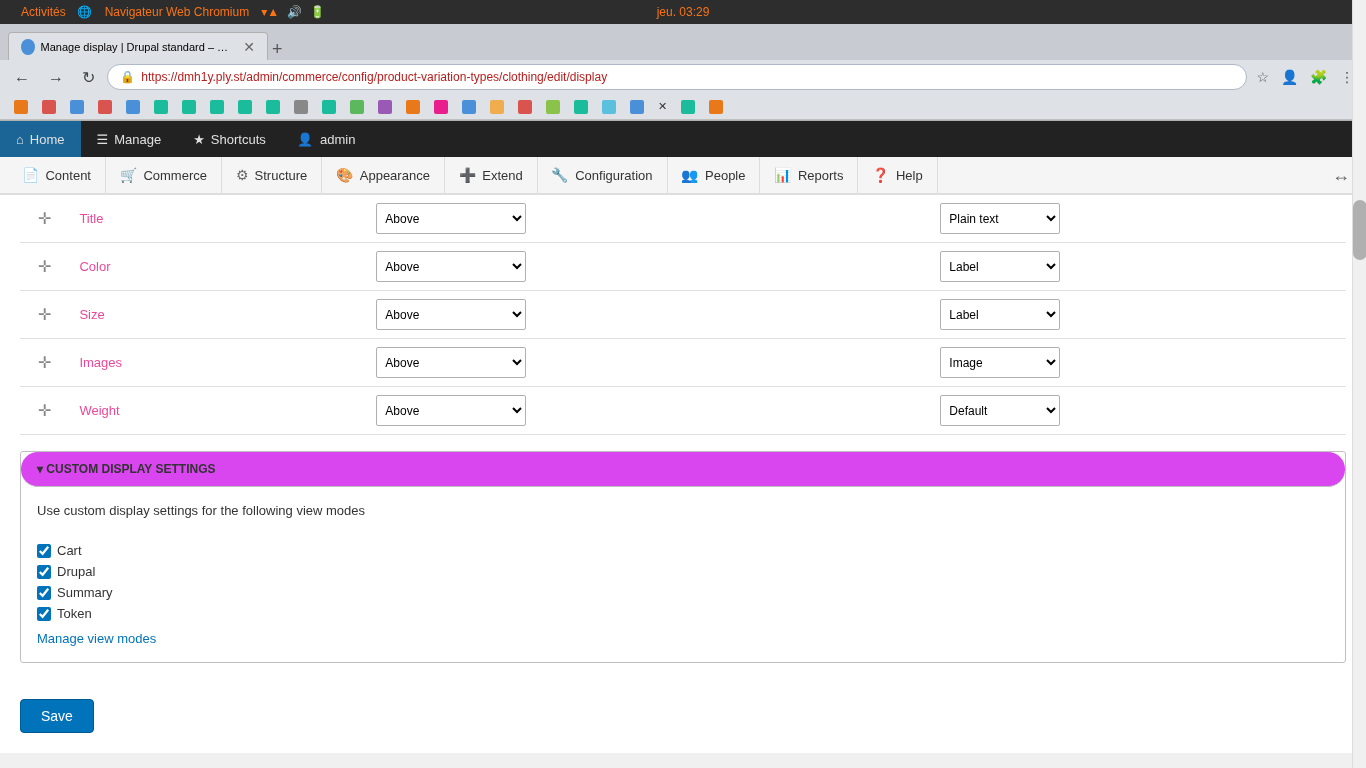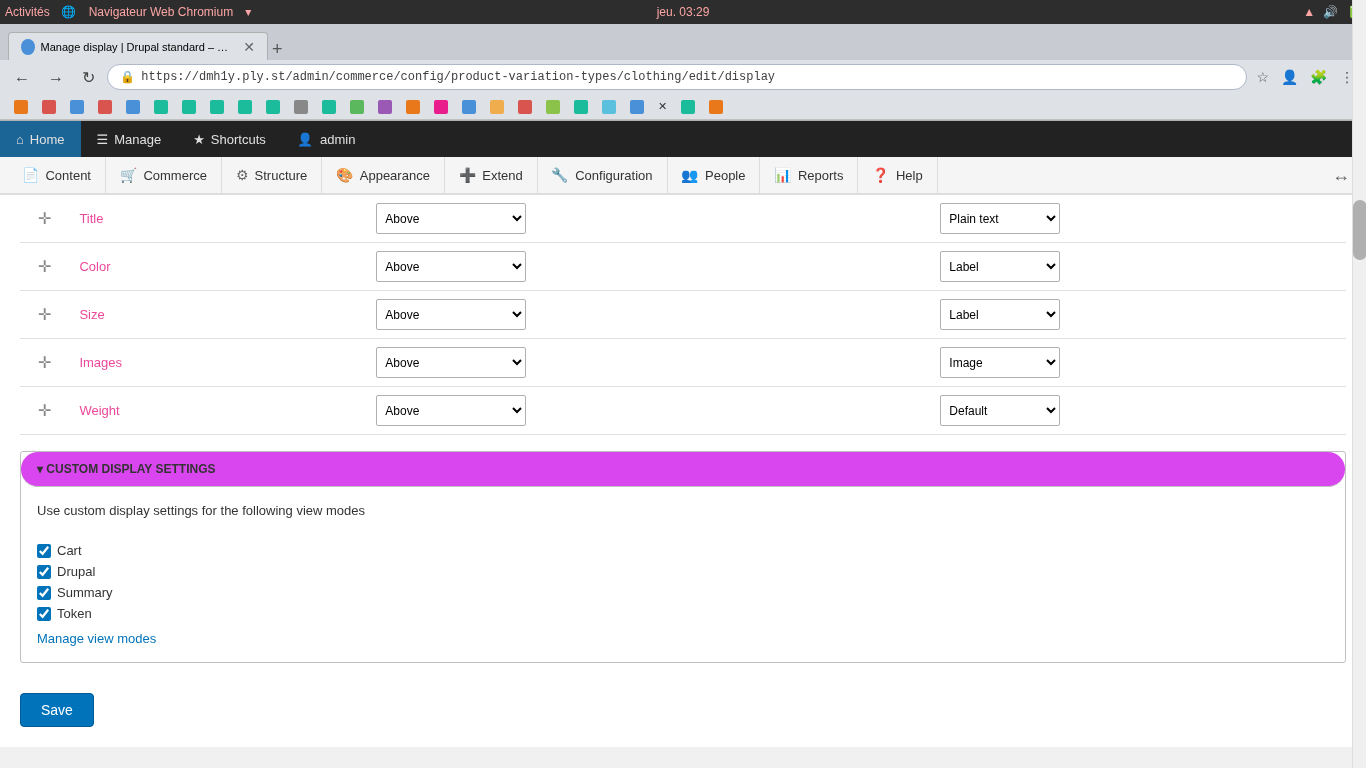--- a/index.html
+++ b/index.html
@@ -1,26 +1,25 @@
 <!DOCTYPE html>
 <html><head>
   <meta charset="utf-8">
   <style>
     * { box-sizing: border-box; margin: 0; padding: 0; }
     body { font-family: Arial, sans-serif; font-size: 13px; background: #f0f0f0; overflow-x: hidden; }
 
     
     .os-topbar {
       background: #2d2d2d;
-      color: #fca5a5;
+      color: #f97316;
       height: 24px;
       display: flex;
       align-items: center;
-      justify-content: space-between;
-      padding: 0 5px;
+      padding: 0 21px;
       font-size: 12px;
     }
     .os-topbar-left { display: flex; align-items: center; gap: 12px; }
     .os-topbar-center { position: absolute; left: 50%; transform: translateX(-50%); font-size: 12px; }
     .os-topbar-right { display: flex; align-items: center; gap: 8px; font-size: 12px; }
 
     
     .browser-chrome {
       background: #dee1e6;
       border-bottom: 1px solid #b0b0b0;
@@ -68,21 +67,21 @@
       border: 1px solid #b0b8c8;
       border-radius: 13px;
       padding: 0 12px;
       font-size: 12px;
       background: #fff;
       display: flex;
       align-items: center;
       gap: 6px;
     }
     .address-bar .lock-icon { color: #4caf50; font-size: 12px; }
-    .address-text { color: #404040; font-size: 12px; font-family: Liberation Mono, monospace; }
+    .address-text { color: #b91c1c; font-size: 12px; }
     .toolbar-icons { display: flex; gap: 4px; align-items: center; }
     .toolbar-icon-btn { background: none; border: none; cursor: pointer; color: #555; font-size: 14px; padding: 2px 4px; }
 
     
     .bookmarks-bar {
       background: #dee1e6;
       border-bottom: 1px solid #c0c0c0;
       padding: 2px 8px;
       display: flex;
       align-items: center;
@@ -235,21 +234,21 @@
 
     
     .save-btn {
       background: #0073ba;
       color: #fff;
       border: 1px solid #005a94;
       border-radius: 4px;
       padding: 8px 20px;
       font-size: 14px;
       cursor: pointer;
-      margin-top: 14px;
+      margin-top: 20px;
     }
 
     
     .page-scrollbar {
       position: fixed; right: 0; top: 0; bottom: 0; width: 14px;
       background: #f0f0f0;
       border-left: 1px solid #ddd;
       z-index: 100;
     }
     .scrollbar-thumb {

